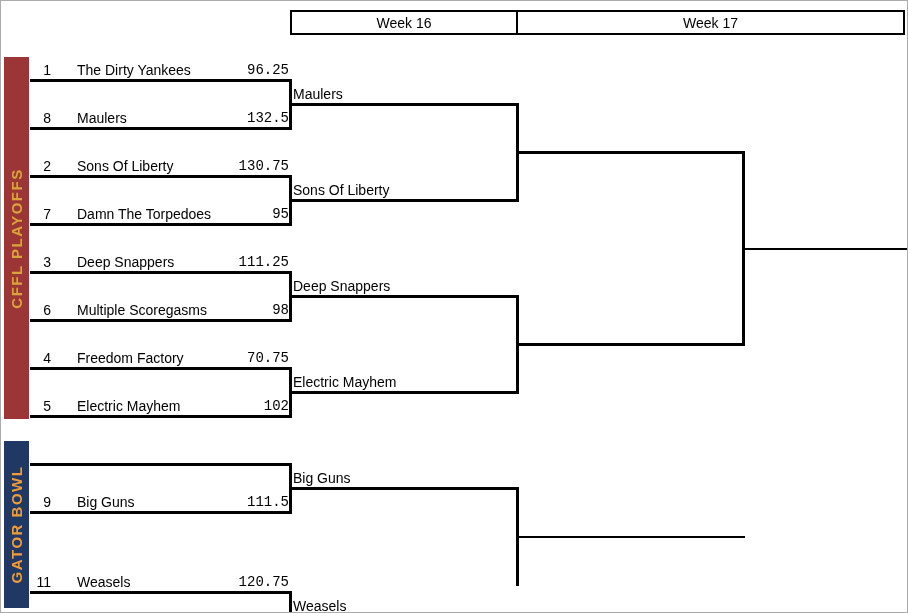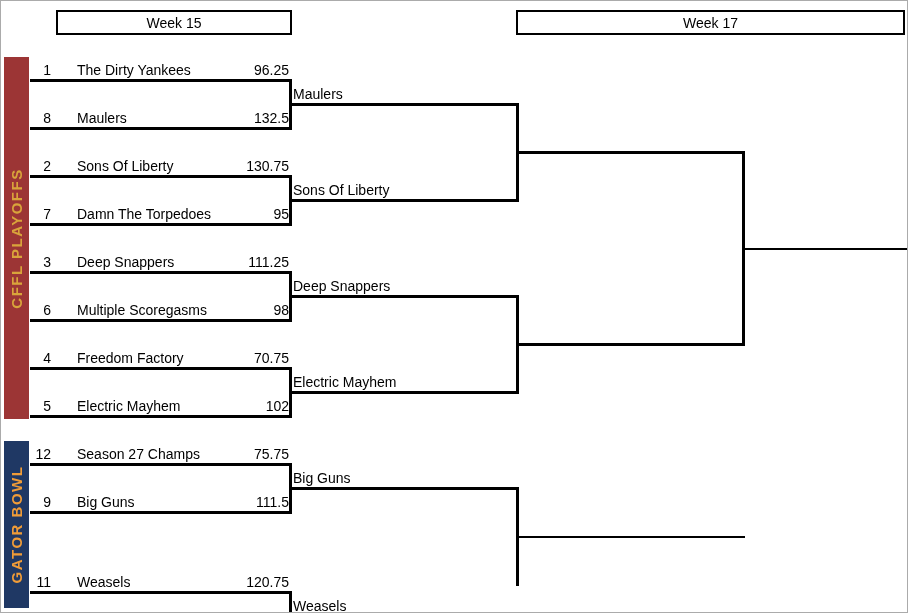--- a/index.html
+++ b/index.html
@@ -35,21 +35,21 @@
   .matchup{position:absolute;left:0;width:906px;height:75px;}
   .m0{top:56px}.m1{top:152px}.m2{top:248px}.m3{top:344px}.m4{top:440px}.m5{top:568px}
   .trow{
     position:absolute;left:29px;width:259px;height:17px;line-height:17px;
     font-size:14px;display:flex;white-space:nowrap;
   }
   .t1row{top:5px;}
   .t2row{top:53px;}
   .seed{width:21px;text-align:right;flex:0 0 auto;}
   .tname{margin-left:26px;flex:0 0 auto;}
-  .tscore{margin-left:auto;flex:0 0 auto;}
+  .tscore{margin-left:auto;flex:0 0 auto;font-family:Liberation Mono, monospace;}
   .winlabel{
     position:absolute;left:292px;top:29px;height:17px;line-height:17px;
     font-size:14px;white-space:nowrap;
   }
   
   .hline,.vline{position:absolute;background:#000;}
   .t1line{left:29px;top:22px;width:262px;height:3px;}
   .t2line{left:29px;top:70px;width:262px;height:3px;}
   .winline{left:288px;top:46px;width:229px;height:3px;}
   .r1conn{left:288px;top:22px;width:3px;height:51px;}
@@ -60,22 +60,22 @@
   #champConn{left:741px;top:150px;width:3px;height:195px;}
   #champLine{left:744px;top:247px;width:162px;height:2px;}
   #gatorConn{left:515px;top:486px;width:3px;height:99px;}
   #gatorFinal{left:518px;top:535px;width:226px;height:2px;}
 </style>
 </head>
 <body>
 
 <div id="canvas">
 
-  <div class="wk" id="wk15">
-    <span>Week 15</span>
+  <div class="wk" id="wk16">
+    <span>Week 16</span>
   </div>
   <div class="wk" id="wk17">
     <span>Week 17</span>
   </div>
 
   <div class="sidebar" id="sb-cffl">
     <span class="vtext">CFFL PLAYOFFS</span>
   </div>
   <div class="sidebar" id="sb-gator">
     <span class="vtext">GATOR BOWL</span>
@@ -147,25 +147,20 @@
     <div class="trow t2row">
       <span class="seed">5</span>
       <span class="tname">Electric Mayhem</span>
       <span class="tscore">102</span>
     </div>
     <div class="hline t2line"></div>
     <div class="vline r1conn"></div>
   </div>
 
   <div class="matchup m4">
-    <div class="trow t1row">
-      <span class="seed">12</span>
-      <span class="tname">Season 27 Champs</span>
-      <span class="tscore">75.75</span>
-    </div>
     <div class="hline t1line"></div>
     <div class="winlabel">Big Guns</div>
     <div class="hline winline"></div>
     <div class="trow t2row">
       <span class="seed">9</span>
       <span class="tname">Big Guns</span>
       <span class="tscore">111.5</span>
     </div>
     <div class="hline t2line"></div>
     <div class="vline r1conn"></div>

